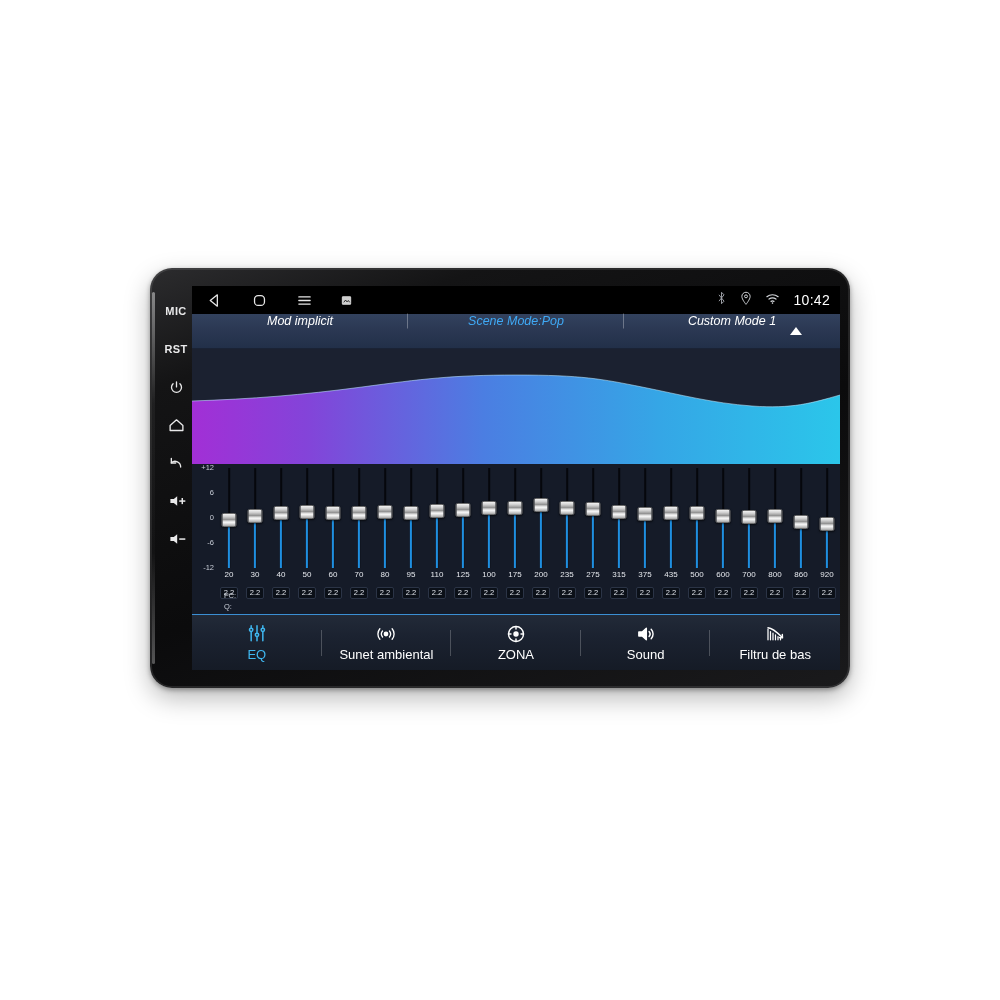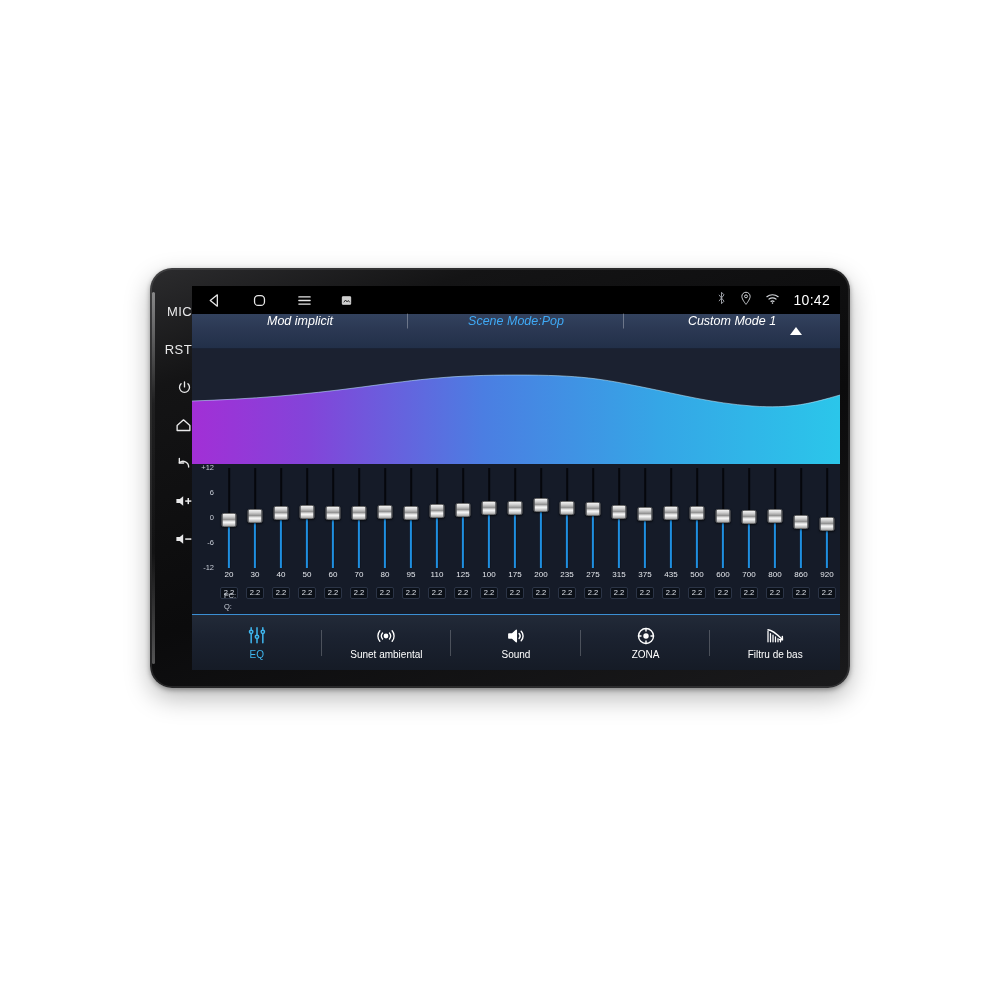--- a/index.html
+++ b/index.html
@@ -39,22 +39,22 @@
   
   #bezel{
     position:absolute; left:10px; top:12px;
     width:32px; height:396px;
     display:flex; flex-direction:column; align-items:center;
     padding-top:12px;
     z-index:4;
   }
   .hkey{
     color:#e9e9ea;
-    font-size:13px; font-weight:normal; letter-spacing:.4px;
-    height:38px; display:flex; align-items:center; justify-content:flex-end;
+    font-size:11px; font-weight:bold; letter-spacing:.4px;
+    height:38px; display:flex; align-items:center; justify-content:center;
     width:100%;
   }
   .hkey svg{ display:block; }
 
   
   #screen{
     position:absolute;
     left:42px; top:18px;
     width:648px; height:384px;
     background:#0e1420;
@@ -167,21 +167,21 @@
   #tabs{
     height:56px;
     background:linear-gradient(180deg,#222a38 0%,#1b2230 40%,#151b26 100%);
     border-top:1px solid #3b8fd4;
     display:flex; align-items:center;
   }
   .tab{
     flex:1; display:flex; flex-direction:column; align-items:center; justify-content:center;
     gap:3px; position:relative; color:#ffffff;
   }
-  .tab .tlabel{ font-size:10px; }
+  .tab .tlabel{ font-size:13px; }
   .tab.active{ color:#3fb7f0; }
   .tab .tsep{
     position:absolute; right:0; top:50%; transform:translateY(-50%);
     width:1px; height:26px; background:rgba(255,255,255,.22);
   }
   .tab svg{ display:block; }
 </style>
 </head>
 <body>
 
@@ -562,38 +562,38 @@
               <path d="M18.4 8.2 A6 6 0 0 1 18.4 15.8"></path>
               <path d="M6.2 5.4 A10 10 0 0 0 6.2 18.6"></path>
               <path d="M21.8 5.4 A10 10 0 0 1 21.8 18.6"></path>
             </svg>
           </span>
           <span class="tlabel">Sunet ambiental</span>
           <span class="tsep"></span>
         </div>
         <div class="tab">
           <span>
+            <svg width="20" height="20" viewBox="0 0 24 24" fill="none" stroke="currentColor" stroke-width="1.7">
+              <circle cx="12" cy="12" r="9"></circle>
+              <circle cx="12" cy="12" r="2.4" fill="currentColor"></circle>
+              <path d="M12 3v3M12 18v3M3 12h3M18 12h3" stroke-linecap="round"></path>
+            </svg>
+          </span>
+          <span class="tlabel">ZONA</span>
+          <span class="tsep"></span>
+        </div>
+        <div class="tab">
+          <span>
             <svg width="21" height="20" viewBox="0 0 24 24" fill="none" stroke="currentColor" stroke-width="1.7" stroke-linejoin="round">
               <path d="M4 9.5 L8 9.5 L13 5 L13 19 L8 14.5 L4 14.5 Z" fill="currentColor"></path>
               <path d="M16.3 9 A4.5 4.5 0 0 1 16.3 15" stroke-linecap="round"></path>
               <path d="M18.8 6.4 A8 8 0 0 1 18.8 17.6" stroke-linecap="round"></path>
             </svg>
           </span>
           <span class="tlabel">Sound</span>
-          <span class="tsep"></span>
-        </div>
-        <div class="tab">
-          <span>
-            <svg width="20" height="20" viewBox="0 0 24 24" fill="none" stroke="currentColor" stroke-width="1.7">
-              <circle cx="12" cy="12" r="9"></circle>
-              <circle cx="12" cy="12" r="2.4" fill="currentColor"></circle>
-              <path d="M12 3v3M12 18v3M3 12h3M18 12h3" stroke-linecap="round"></path>
-            </svg>
-          </span>
-          <span class="tlabel">ZONA</span>
           <span class="tsep"></span>
         </div>
         <div class="tab">
           <span>
             <svg width="21" height="20" viewBox="0 0 24 24" fill="none" stroke="currentColor" stroke-width="1.5" stroke-linecap="round">
               <path d="M3 6 L3 19 M6 9 L6 19 M9 11 L9 19 M12 13 L12 19 M15 15 L15 19 M18 16 L18 19"></path>
               <path d="M3 4.5 C8 4.8 14 10 20 16" stroke-width="1.7"></path>
               <path d="M16.6 16.3 L20.4 16.6 L20.2 12.6" stroke-width="1.7" stroke-linejoin="round"></path>
             </svg>
           </span>

